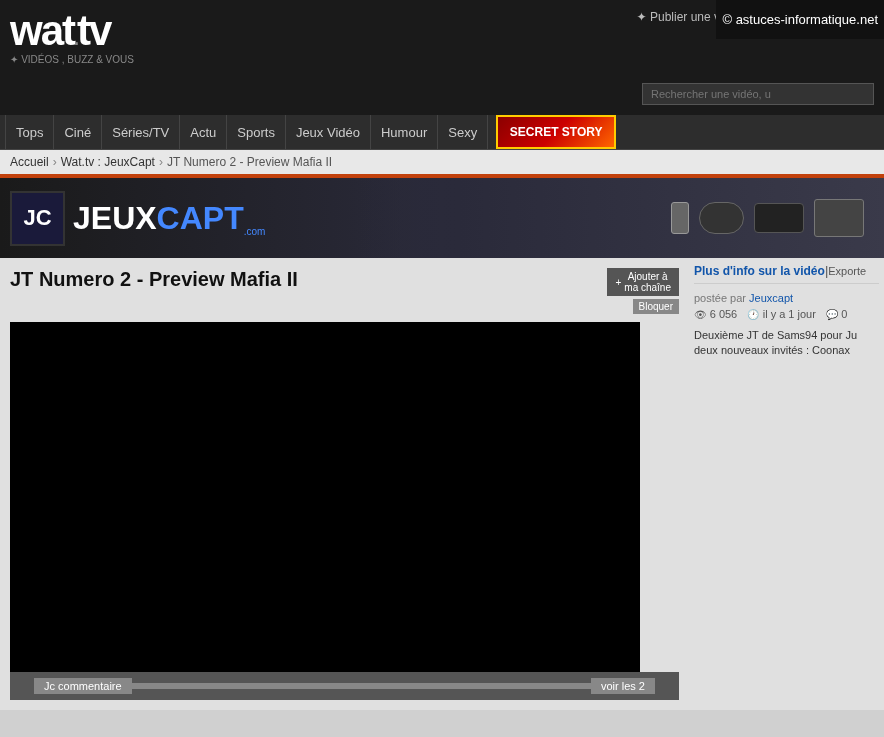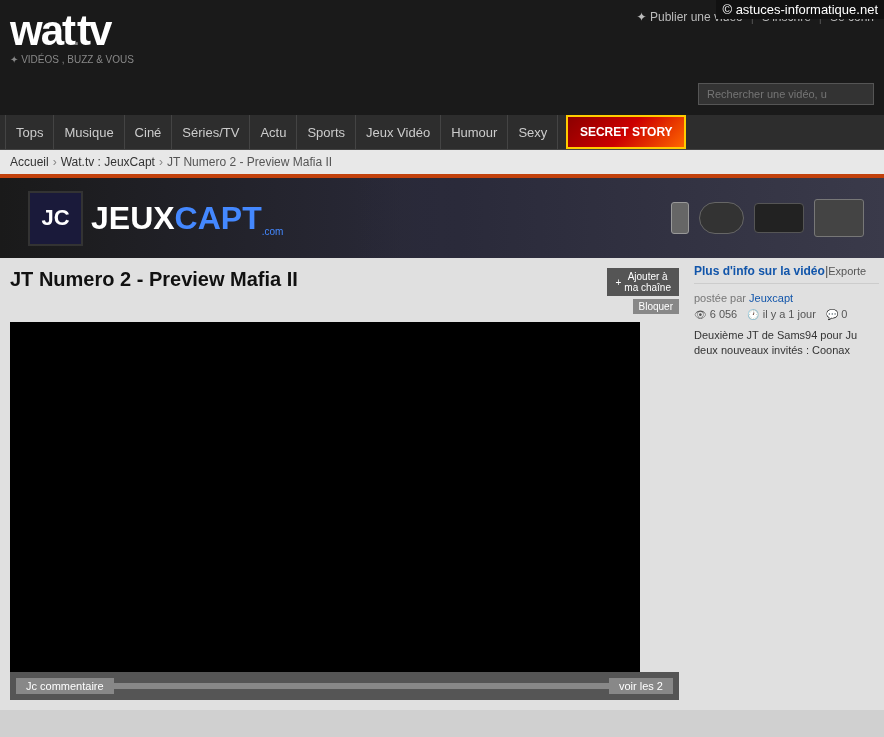--- a/index.html
+++ b/index.html
@@ -6,21 +6,21 @@
     body { width: 884px; font-family: Arial, sans-serif; font-size: 13px; background: #d0d0d0; overflow-x: hidden; }
 
     
     .watermark {
       position: fixed;
       top: 0;
       right: 0;
       background: #111;
       color: #fff;
       font-size: 13px;
-      padding: 2px 6px;
+      padding: 12px 6px;
       z-index: 999;
     }
 
     
     .header {
       background: #1a1a1a;
       height: 115px;
       position: relative;
     }
     .logo-area {
@@ -70,21 +70,21 @@
       right: 10px;
       display: flex;
       align-items: center;
     }
     .search-input {
       background: #333;
       border: 1px solid #555;
       color: #999;
       padding: 4px 8px;
       font-size: 11px;
-      width: 176px;
+      width: 232px;
       outline: none;
     }
 
     
     .nav-bar {
       background: #2d2d2d;
       border-bottom: 1px solid #444;
       display: flex;
       align-items: center;
       height: 35px;
@@ -136,21 +136,21 @@
       text-decoration: none;
     }
     .breadcrumb .arrow { color: #888; }
 
     
     .channel-banner {
       background: linear-gradient(to right, #1a1a1a, #2a2a3a, #1a1a1a);
       height: 80px;
       display: flex;
       align-items: center;
-      padding: 0 28px;
+      padding: 0 10px;
       position: relative;
       overflow: hidden;
     }
     .channel-logo {
       display: flex;
       align-items: center;
       gap: 8px;
     }
     .jc-badge {
       background: #1a1a3a;
@@ -249,21 +249,21 @@
       background: #000;
       width: 630px;
       height: 350px;
       position: relative;
     }
     .video-controls {
       background: #555;
       height: 28px;
       display: flex;
       align-items: center;
-      padding: 0 6px;
+      padding: 0 24px;
       gap: 0;
     }
     .play-btn {
       background: #888;
       color: #fff;
       border: none;
       padding: 2px 10px;
       font-size: 11px;
       cursor: pointer;
     }
@@ -368,21 +368,20 @@
     <a href="#">Se conn</a>
   </div>
 
   <div class="search-bar">
     <input type="text" class="search-input" placeholder="Rechercher une vidéo, u" style="">
   </div>
 </div>
 
 <div class="nav-bar">
   <a class="nav-item">Tops</a>
-  <a class="nav-item">Musique</a>
   <a class="nav-item">Ciné</a>
   <a class="nav-item">Séries/TV</a>
   <a class="nav-item">Actu</a>
   <a class="nav-item">Sports</a>
   <a class="nav-item">Jeux Vidéo</a>
   <a class="nav-item">Humour</a>
   <a class="nav-item">Sexy</a>
   <div class="secret-story">
     <span>SECRET STORY</span>
   </div>

